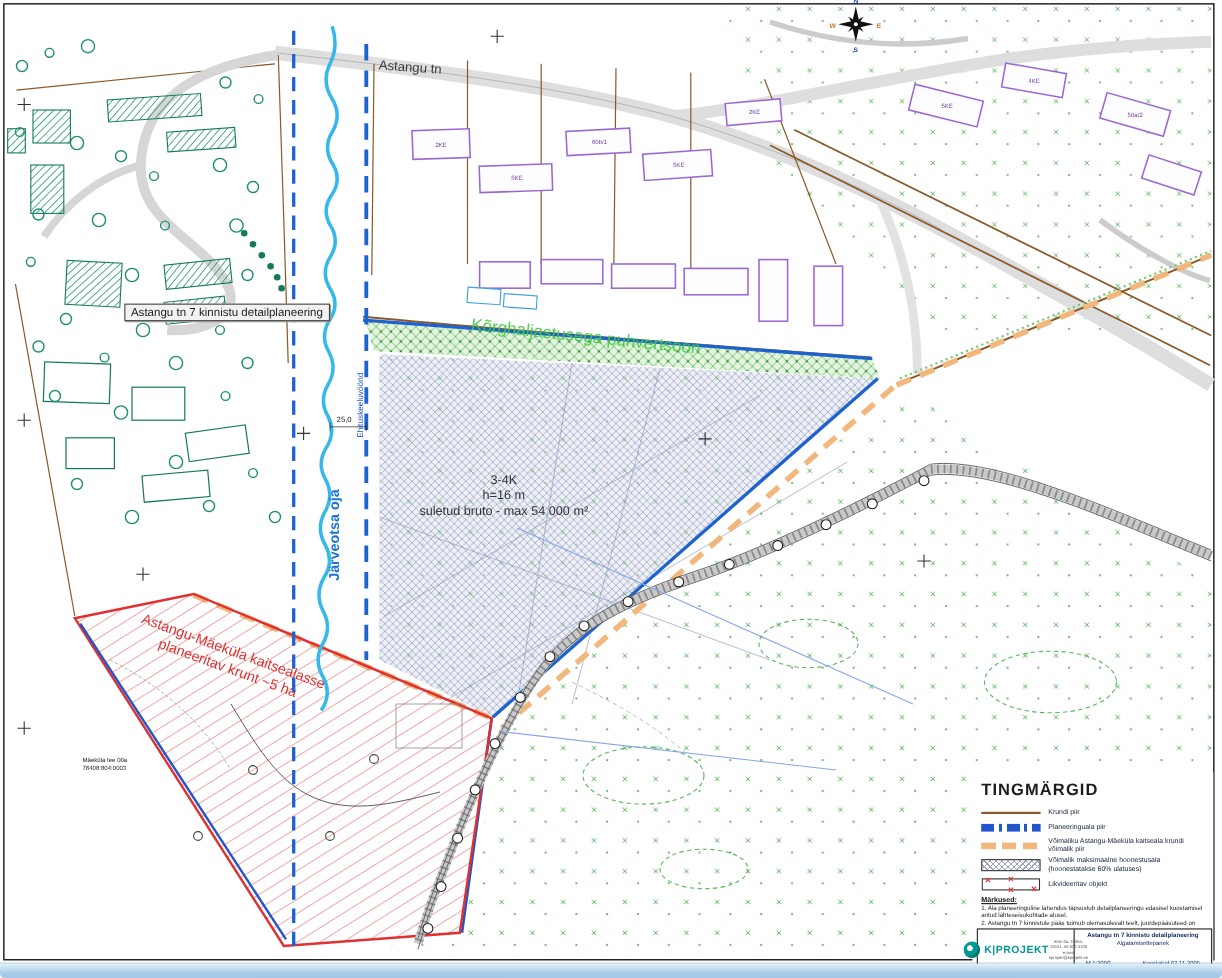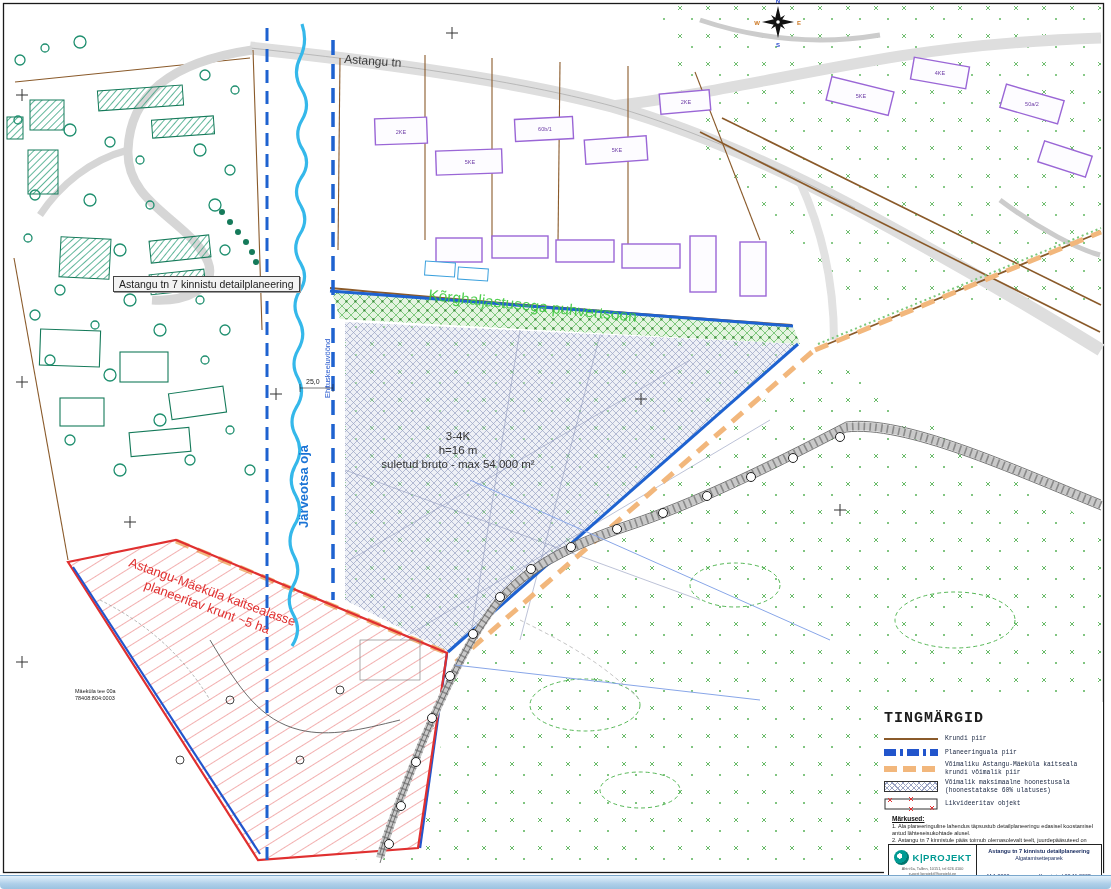--- a/index.html
+++ b/index.html
@@ -2,37 +2,37 @@
 <html><head>
 <meta charset="utf-8">
 <style>
   html,body{margin:0;padding:0;background:#e8e8e8;font-family:"Liberation Sans",sans-serif;}
   .page{position:relative;width:1111px;height:889px;background:#ffffff;overflow:hidden;}
   svg text{font-family:"Liberation Sans",sans-serif;}
   
   .plan-label{position:absolute;left:113px;top:276px;background:#f2f2f2;border:1px solid #444;
     padding:1px 5px;font-size:10.5px;color:#222;white-space:nowrap;box-shadow:1px 1px 0 #999;}
   .br-panel{position:absolute;left:884px;top:702px;width:219px;height:172px;background:#fff;}
-  .legend{position:absolute;left:0;top:8px;width:208px;font-family:Liberation Mono, monospace;}
+  .legend{position:absolute;left:8px;top:8px;width:208px;}
   .legend-title{font-size:15px;font-weight:bold;letter-spacing:1px;color:#1c1c1c;margin-bottom:6px;}
   .legend-row{display:flex;align-items:center;gap:7px;margin-bottom:3px;min-height:11px;}
   .legend-label{font-size:6.3px;line-height:1.2;color:#16233f;}
   .sw{width:54px;flex:0 0 54px;}
   .sw1{height:0;border-top:2.5px solid #8a5a2a;}
   .sw2{height:7px;background:repeating-linear-gradient(90deg,#2255cc 0 12px,#fff 12px 16px,#2255cc 16px 19px,#fff 19px 23px);}
   .sw3{height:6px;background:repeating-linear-gradient(90deg,#f2b77c 0 13px,#fff 13px 19px);}
   .sw4{height:11px;border:1px solid #333;box-sizing:border-box;
       background:repeating-linear-gradient(45deg,rgba(130,140,170,0) 0 3px,#9aa3c4 3px 3.8px),
                  repeating-linear-gradient(-45deg,rgba(130,140,170,0) 0 3px,#9aa3c4 3px 3.8px),#fff;}
   .notes{position:absolute;left:8px;top:113px;width:206px;}
   .notes-header{font-size:6.5px;font-weight:bold;text-decoration:underline;color:#111;margin-bottom:1px;}
   .note-item{font-size:5.6px;line-height:1.25;color:#1c1c1c;margin-bottom:0.5px;}
   .titleblock{position:absolute;left:4px;top:142px;width:214px;height:38px;border:1.3px solid #222;
       box-sizing:border-box;display:flex;background:#fff;}
-  .tb-left{width:88px;border-right:1px solid #222;display:flex;flex-direction:column;justify-content:center;
+  .tb-left{width:88px;border-right:1px solid #222;display:flex;flex-direction:row;justify-content:center;
       align-items:center;padding:1px 2px;box-sizing:border-box;}
   .tb-logo-row{display:flex;align-items:center;gap:4px;}
   .logo-mark{width:15px;height:15px;border-radius:50%;
       background:radial-gradient(circle at 38% 40%,#ffffff 0 2.5px,#009a93 2.8px 7px,#00776f 7px);}
   .logo-text{font-size:9.5px;font-weight:bold;color:#009a93;letter-spacing:0.5px;}
   .tb-addr{font-size:3.8px;color:#555;text-align:center;line-height:1.3;margin-top:2px;}
   .tb-right{flex:1;display:flex;flex-direction:column;justify-content:space-between;padding:3px 6px 2px;}
   .tb-project{font-size:5.6px;font-weight:bold;color:#13275c;text-align:center;line-height:1.3;}
   .tb-drawing{font-size:5.4px;color:#13275c;text-align:center;}
   .tb-bottom{display:flex;justify-content:space-between;font-size:5.4px;color:#13275c;padding:0 4px;}

